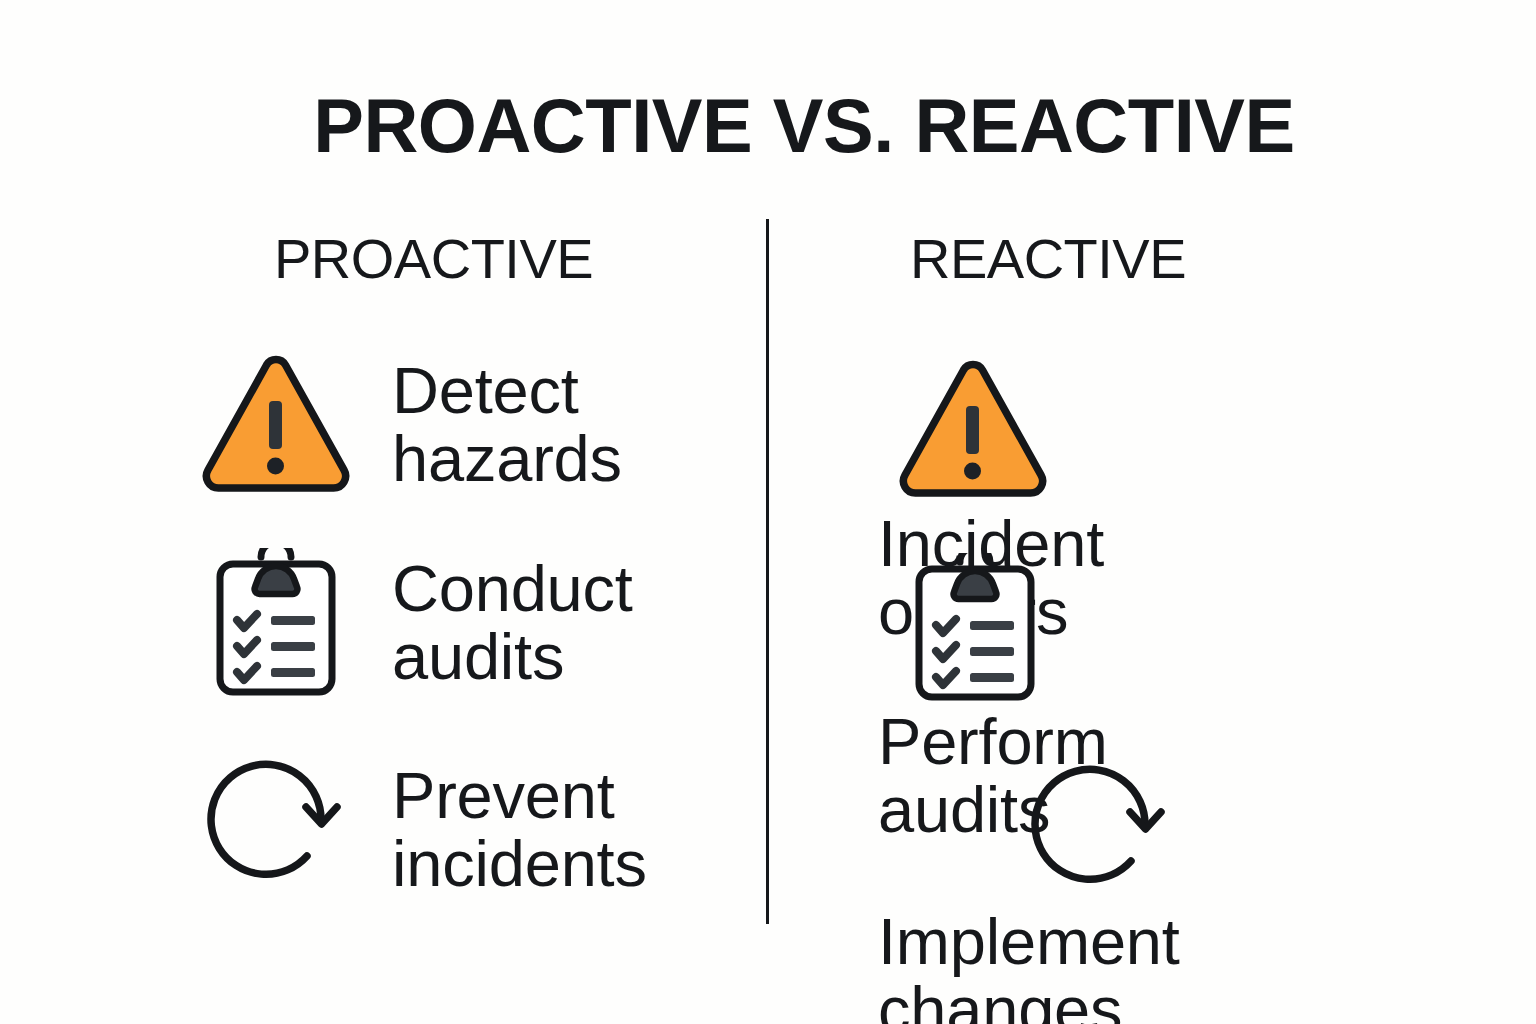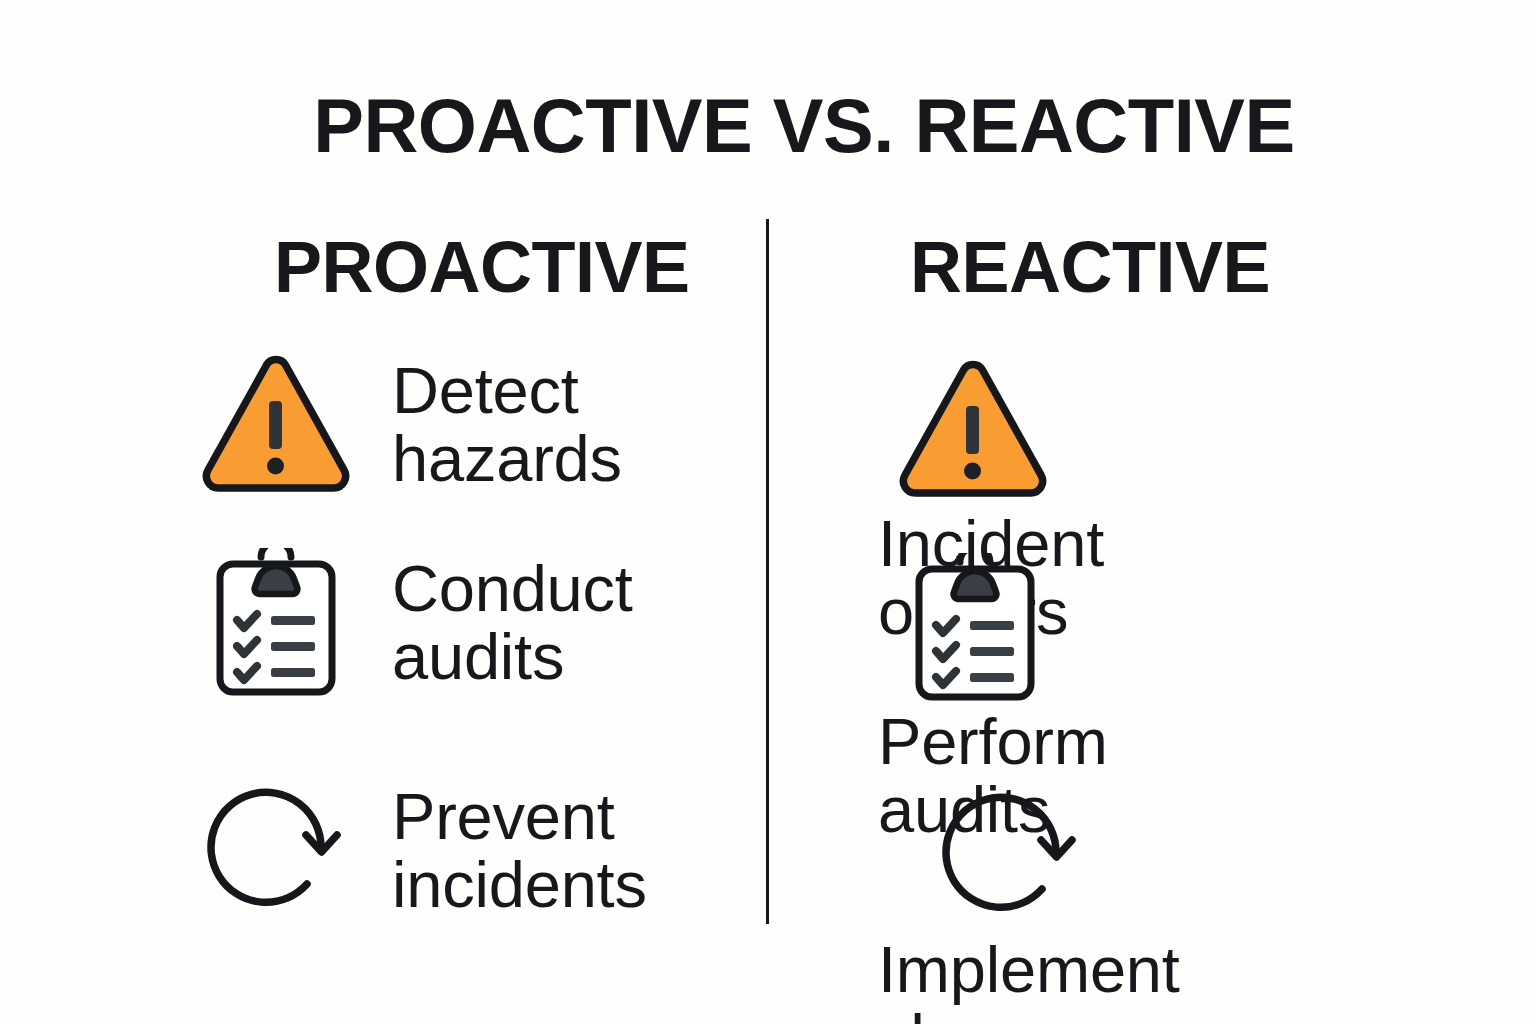--- a/index.html
+++ b/index.html
@@ -52,43 +52,43 @@
     top: 0;
     width: 700px;
     height: 1024px;
   }
   .column.left  { left: 36px; }
   .column.right { left: 800px; }
 
   .col-header {
     position: absolute;
     top: 231px;
-    font-size: 72px;
-    font-weight: bold;
+    font-size: 56px;
+    font-weight: normal;
     letter-spacing: -0.5px;
     line-height: 1;
     color: #16181b;
     white-space: nowrap;
   }
   .column.left  .col-header { left: 238px; }
   .column.right .col-header { left: 110px; text-align: center; }
 
   
   .row {
     position: absolute;
     display: flex;
     align-items: center;
     height: 150px;
   }
   .column.left  .row { left: 160px; }
   .column.right .row { left: 42px; flex-direction: column; }
 
   .row-1 { top: 350px; }
   .row-2 { top: 548px; }
-  .row-3 { top: 776px; }
+  .row-3 { top: 748px; align-items: flex-end; }
 
   .icon-slot {
     width: 160px;
     height: 150px;
     flex: 0 0 160px;
     display: flex;
     align-items: center;
     justify-content: center;
   }
 

